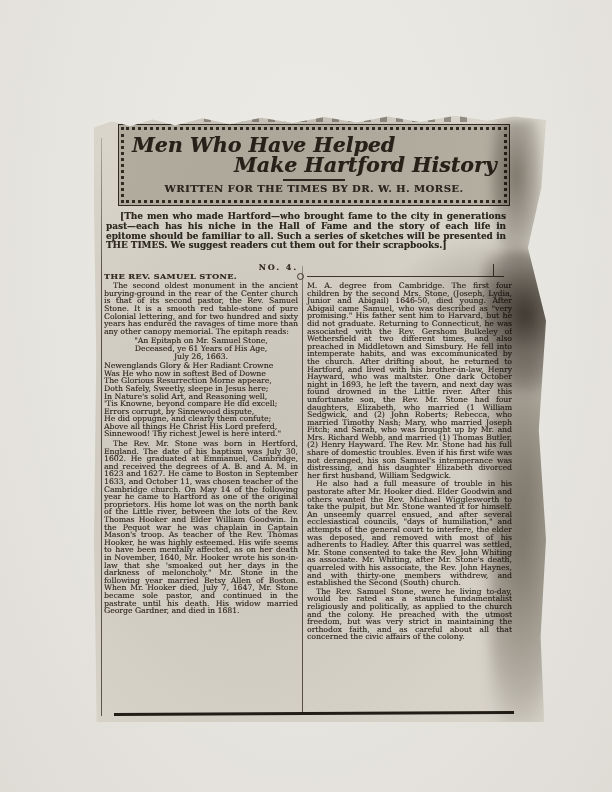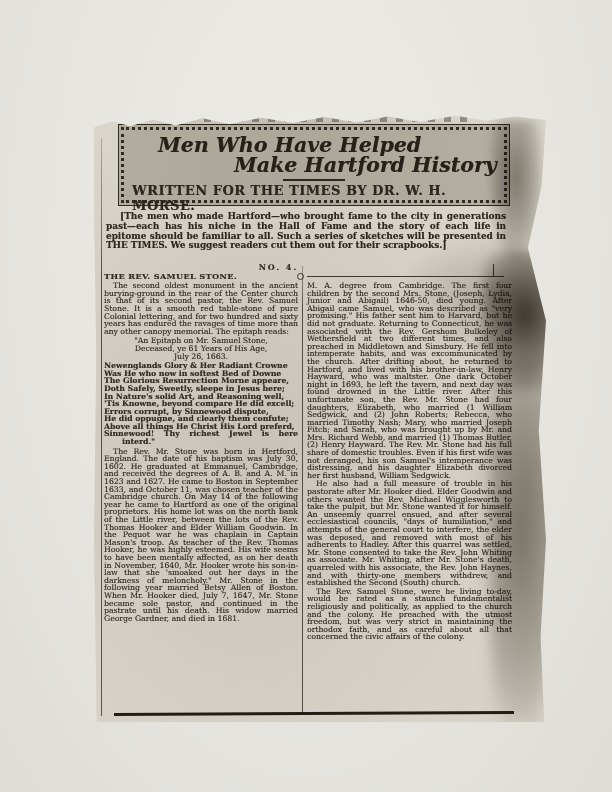--- a/index.html
+++ b/index.html
@@ -42,24 +42,24 @@
     position:absolute;left:24px;top:10px;width:390px;height:80px;
     border:1.5px solid #2f2a22;
     background:linear-gradient(100deg, rgba(135,127,112,0.38), rgba(100,92,78,0.30) 45%, rgba(140,132,118,0.36)), #ccc7bb;
   }
   .masthead-inner{
     position:absolute;inset:2px;border:3px dotted #2f2a22;
     padding:4px 8px 3px;box-sizing:border-box;
   }
   .title{font-style:italic;font-weight:bold;font-size:20.5px;line-height:23px;color:#262118;
          text-shadow:0.4px 0.4px 0.6px rgba(38,33,24,0.55);white-space:nowrap;}
-  .title.l1{margin-left:26px;}
+  .title.l1{}
   .title.l2{margin-left:102px;margin-top:-3px;}
   .title-rule{width:62px;height:2px;background:#2a251d;margin:2px auto 2px;}
-  .byline{font-weight:bold;font-size:13px;letter-spacing:0.5px;color:#2b261f;
+  .byline{text-align:center;font-weight:bold;font-size:10px;letter-spacing:0.5px;color:#2b261f;
           text-shadow:0.3px 0.3px 0.4px rgba(38,33,24,0.5);}
   .intro{
     position:absolute;left:12px;top:98px;width:400px;
     font-size:8.9px;line-height:9.8px;text-align:justify;text-indent:14px;
     color:#2e2920;font-weight:bold;text-shadow:0.2px 0.2px 0.4px rgba(46,41,32,0.5);
   }
   .columns{
     position:absolute;left:10px;top:150px;width:408px;height:448px;overflow:hidden;
     display:flex;z-index:1;
   }
@@ -68,21 +68,21 @@
   .col.left{width:194px;flex:none;}
   .col.right{flex:1;padding-top:12px;}
   .col-rule{width:1px;flex:none;margin:2px 4px 0 4px;
             background:linear-gradient(180deg, rgba(52,46,37,0.35), rgba(52,46,37,0.8) 10%, rgba(52,46,37,0.8));}
   .art-no{text-align:right;font-weight:bold;font-size:7.9px;letter-spacing:2px;}
   .art-head{font-weight:bold;font-size:8.1px;letter-spacing:0.4px;margin:1px 0 2px;}
   .col p{margin:0 0 1px 0;text-indent:9px;}
   .col p.noindent{text-indent:0;}
   .epitaph-heading{margin:2px 0;}
   .epitaph-heading .line{text-align:center;}
-  .poem{margin:0 0 2px 0;font-weight:bold;}
+  .poem{margin:0 0 2px 0;}
   .poem .line{padding-left:18px;text-indent:-18px;}
   .col-top-rule{height:1px;background:#3c362c;margin:0 8px 5px 0;position:relative;}
   .col-top-rule .circle{position:absolute;left:-10px;top:-3px;width:5px;height:5px;
       border:1px solid #3c362c;border-radius:50%;display:block;}
   .col-top-rule::after{content:"";position:absolute;right:10px;top:-12px;width:1px;height:12px;background:#3c362c;}
   .bottom-rule{position:absolute;left:20px;bottom:7px;width:400px;height:3px;background:#221d16;
       transform:rotate(-0.3deg);z-index:2;}
 </style>
 </head>
 <body>

